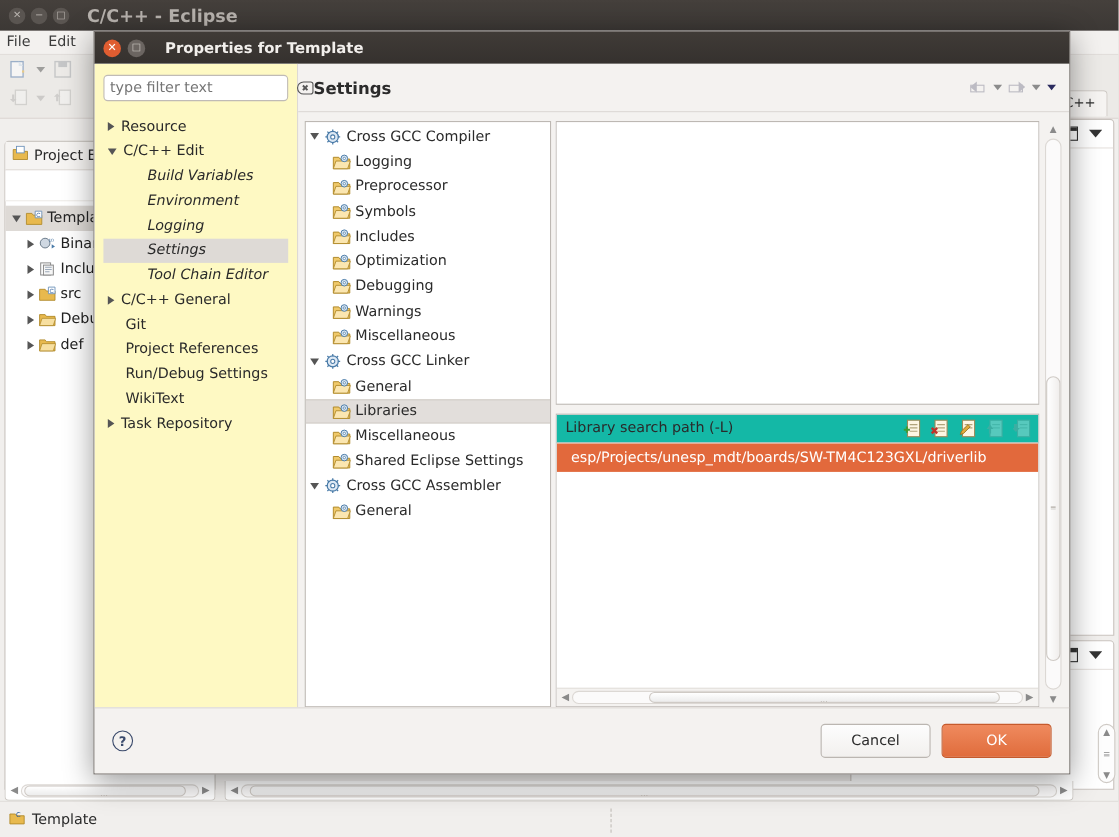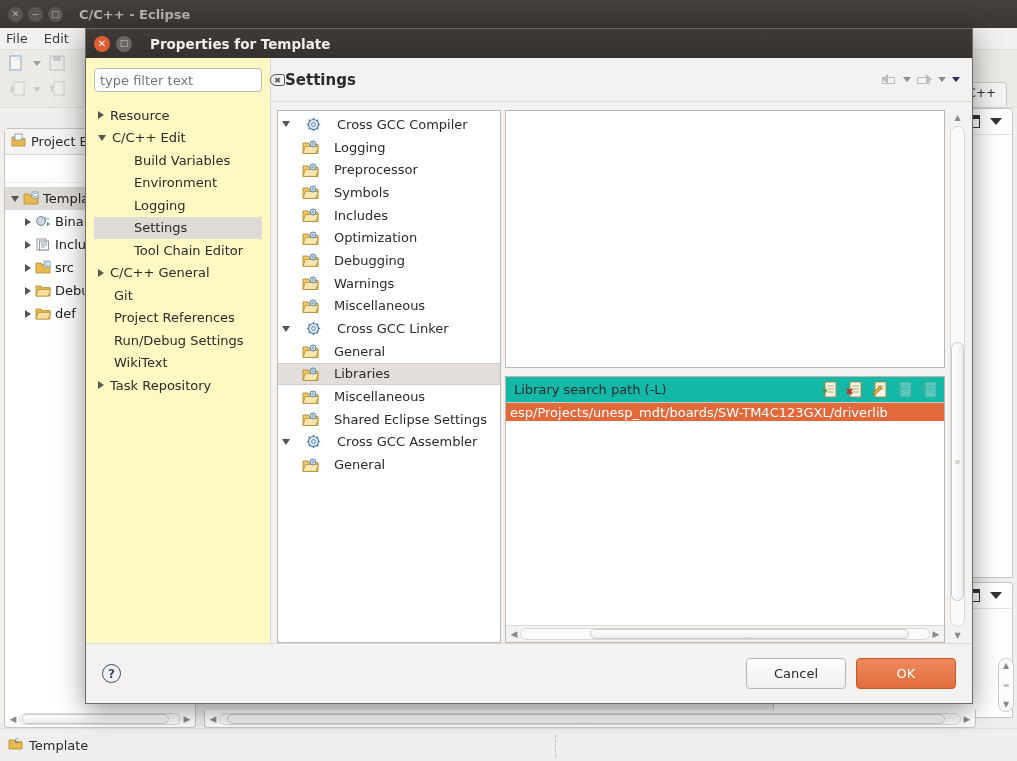--- a/index.html
+++ b/index.html
@@ -16,21 +16,21 @@
   .bg-window{position:absolute;left:0;top:0;width:1017px;height:761px;background:#f1efed;}
   .bg-titlebar{
     position:absolute;left:0;top:0;width:1017px;height:28px;
     background:linear-gradient(180deg,#45403c 0%,#3c3835 100%);
     display:flex;align-items:center;
   }
   .wbtns{display:flex;gap:5px;padding-left:8px;align-items:center;}
   .wbtn{width:15px;height:15px;border-radius:50%;background:#5a5551;
         display:flex;align-items:center;justify-content:center;
         font-size:9px;color:#b9b4af;line-height:1;}
-  .bg-title{margin-left:16px;color:#b8b3ae;font-size:13px;font-weight:bold;}
+  .bg-title{margin-left:16px;color:#b8b3ae;font-size:16px;font-weight:bold;}
 
   .menubar{
     position:absolute;left:0;top:28px;width:1017px;height:22px;
     background:#f3f1ef;display:flex;align-items:center;padding-left:6px;gap:16px;
     font-size:13px;color:#3c3c3c;border-bottom:1px solid #e2dedb;
   }
   .menubar span{cursor:default;}
 
   .toolbar{
     position:absolute;left:0;top:50px;width:1017px;height:58px;
@@ -142,21 +142,21 @@
     font-family:"DejaVu Sans","Liberation Sans",sans-serif;
   }
   .clear-ic{width:15px;height:12px;border:1.4px solid #555;border-radius:7px 3px 3px 7px;
             position:relative;display:flex;align-items:center;justify-content:center;
             font-size:8px;color:#555;flex:none;}
   .nav-tree{margin-top:12px;font-size:13px;color:#2a2a2a;flex:1;overflow:hidden;}
   .nav-row{height:22.5px;display:flex;align-items:center;gap:6px;padding-left:4px;white-space:nowrap;}
   .nav-row.sel{background:#dedad6;margin-left:-8px;padding-left:12px;margin-right:-8px;}
   .nav-row .lbl{padding-left:0;}
   .nav-row.lvl1{padding-left:4px;}
-  .nav-row.lvl2{padding-left:24px;}
+  .nav-row.lvl2{padding-left:24px;font-style:italic;}
   .nav-row.sel.lvl2{padding-left:32px;}
   .sp{width:10px;flex:none;}
 
   
   .content-col{flex:1;display:flex;flex-direction:column;overflow:hidden;}
   .content-head{
     height:44px;flex:none;background:#f4f2f0;display:flex;align-items:center;
     padding:0 12px 0 14px;border-bottom:1px solid #ddd9d5;
   }
   .content-title{font-size:15px;font-weight:bold;color:#2b2b2b;flex:1;}
@@ -176,21 +176,21 @@
   .cm.dark{border-top-color:#2a2a5e;}
 
   .panes{flex:1;display:flex;overflow:hidden;padding:8px 0 0 0;}
 
   
   .tree-pane{
     width:224px;flex:none;margin-left:6px;background:#fff;
     border:1px solid #bdb8b3;overflow:hidden;position:relative;
   }
   .tree-pane-inner{padding-top:2px;font-size:13px;color:#2a2a2a;}
-  .t-row{height:22.7px;display:flex;align-items:center;gap:16px;white-space:nowrap;padding-left:4px;}
+  .t-row{height:22.7px;display:flex;align-items:center;gap:5px;white-space:nowrap;padding-left:4px;}
   .t-row.sel{background:#e2dedb;border-top:1px solid #d2cdc8;border-bottom:1px solid #d2cdc8;}
   .t-row.child{padding-left:24px;}
   .t-row.sel.child{padding-left:24px;}
 
   
   .cog{width:15px;height:15px;position:relative;flex:none;}
   .cog svg{display:block;}
   .folder{width:16px;height:14px;position:relative;flex:none;}
 
   
@@ -202,22 +202,22 @@
   .lib-head{
     height:26px;flex:none;background:#14b8a6;border-bottom:1px solid #cfcac5;
     display:flex;align-items:center;padding:0 6px 0 8px;
   }
   .lib-head-label{font-size:13px;color:#2a2a2a;flex:1;}
   .lib-tools{display:flex;align-items:center;gap:8px;}
   .doc-ic{width:17px;height:18px;position:relative;flex:none;}
   .doc-ic.dim{opacity:.3;}
   .lib-list{flex:1;overflow:hidden;position:relative;background:#fff;}
   .lib-row-sel{
-    height:18px;background:#e2693c;color:#fff;font-size:13px;
-    display:flex;align-items:center;padding-left:4px;white-space:nowrap;
+    height:26px;background:#e2693c;color:#fff;font-size:13px;
+    display:flex;align-items:center;padding-left:13px;white-space:nowrap;
   }
   .lib-hsb{height:17px;flex:none;background:#f4f2f0;border-top:1px solid #ddd9d5;
            display:flex;align-items:center;padding:0 2px;}
 
   
   .panes-vsb{
     width:17px;flex:none;margin-right:6px;display:flex;flex-direction:column;
     align-items:center;background:#f4f2f0;
   }
   .vsb-btn{width:15px;height:15px;display:flex;align-items:center;justify-content:center;

